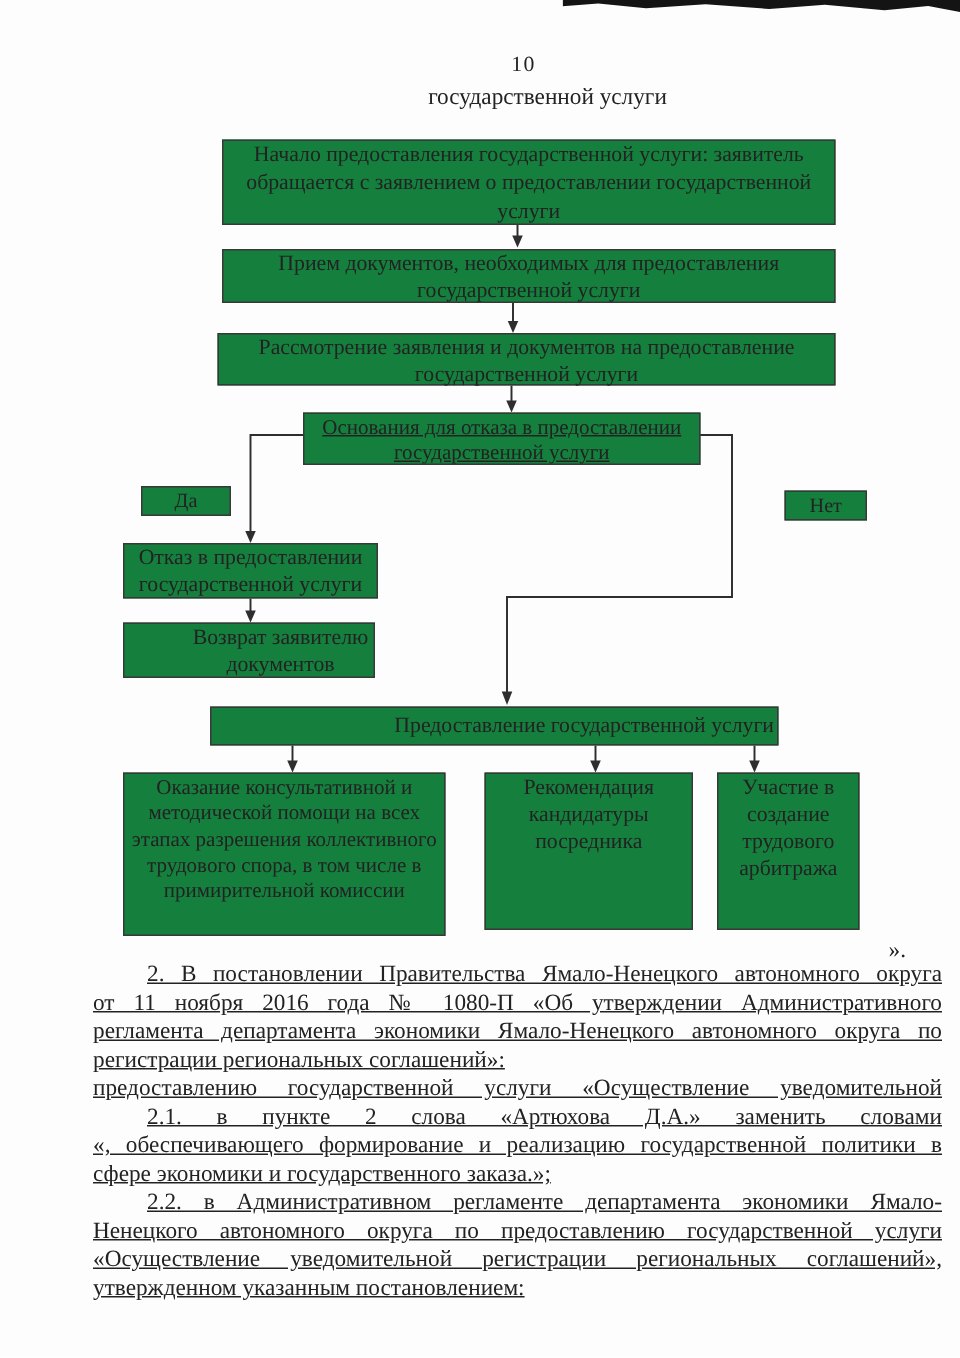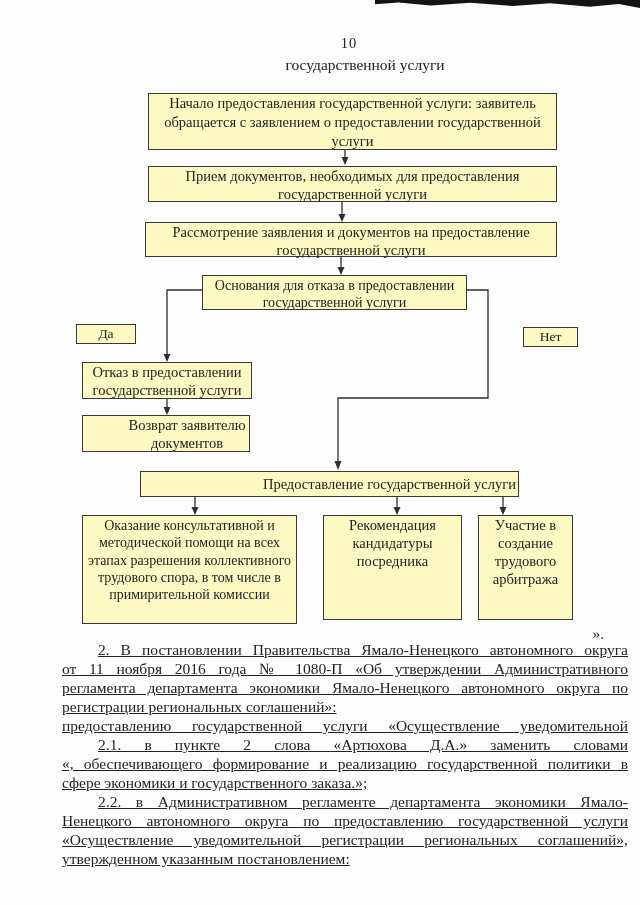--- a/index.html
+++ b/index.html
@@ -21,21 +21,21 @@
   .pageno{
     position:absolute;top:35px;left:349px;transform:translateX(-50%);
     font-size:14.5px;letter-spacing:1px;
   }
   .heading{
     position:absolute;top:56px;left:365px;transform:translateX(-50%);
     font-size:15.5px;white-space:nowrap;
   }
   .node{
     position:absolute;z-index:2;box-sizing:border-box;
-    border:1px solid #383838;background:#fef9c3;
+    border:1px solid #383838;background:#15803d;
     text-align:center;font-size:14.5px;line-height:18px;
     padding:0 2px;
   }
   .n-start{line-height:19px;}
   .n-osn{font-size:14px;line-height:17px;padding-top:1px;}
   .n-branch{font-size:13.5px;line-height:18px;}
   .n-predost{line-height:24px;}
   .n-okaz{font-size:14px;line-height:17.3px;padding-top:1px;}
   .closequote{
     position:absolute;top:625px;left:560px;width:44px;
@@ -83,23 +83,23 @@
 
   <div class="pageno">10</div>
   <div class="heading">государственной услуги</div>
 
   <div class="node n-start" style="left:148px;top:93px;width:409px;height:57px;">Начало предоставления государственной услуги: заявитель обращается с заявлением о предоставлении государственной услуги</div>
 
   <div class="node" style="left:148px;top:166px;width:409px;height:36px;">Прием документов, необходимых для предоставления государственной услуги</div>
 
   <div class="node" style="left:145px;top:222px;width:412px;height:35px;">Рассмотрение заявления и документов на предоставление государственной услуги</div>
 
-  <div class="node n-osn" style="left:202px;top:275px;width:265px;height:35px;">Основания для отказа в предоставлении государственной услуги</div>
+  <div class="node n-osn" style="left:202px;top:275px;width:265px;height:35px;text-decoration:underline;">Основания для отказа в предоставлении государственной услуги</div>
 
-  <div class="node n-branch" style="left:76px;top:324px;width:60px;height:20px;">Да</div>
+  <div class="node n-branch" style="left:94px;top:324px;width:60px;height:20px;">Да</div>
 
   <div class="node n-branch" style="left:523px;top:327px;width:55px;height:20px;text-align:center;">Нет</div>
 
   <div class="node" style="left:82px;top:362px;width:170px;height:37px;">Отказ в предоставлении государственной услуги</div>
 
   <div class="node" style="left:82px;top:415px;width:168px;height:37px;padding-left:44px;">Возврат заявителю документов</div>
 
   <div class="node n-predost" style="left:140px;top:471px;width:379px;height:26px;text-align:right;">Предоставление государственной услуги</div>
 
   <div class="node n-okaz" style="left:82px;top:515px;width:215px;height:109px;">Оказание консультативной и методической помощи на всех этапах разрешения коллективного трудового спора, в том числе в примирительной комиссии</div>

